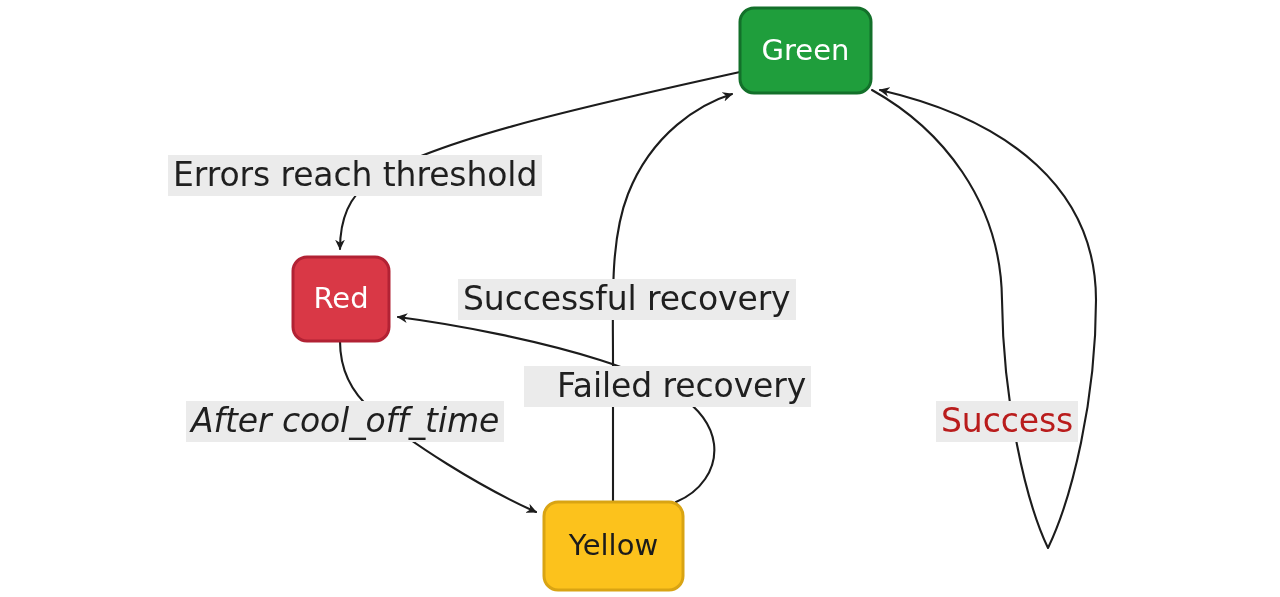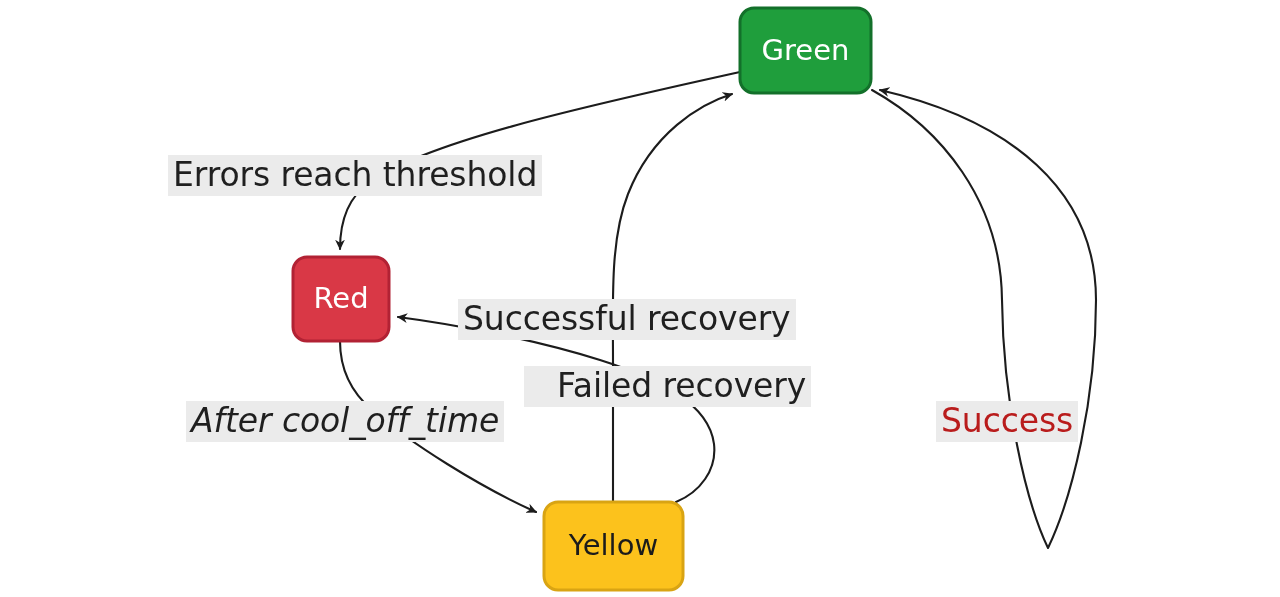--- a/index.html
+++ b/index.html
@@ -87,19 +87,19 @@
         </g>
         <g>
           <rect class="node-shape" x="544" y="502" width="139" height="88" rx="14" ry="14" fill="#fcc21c" stroke="#d9a413"></rect>
           <text class="node-label" x="613.5" y="547" fill="#1b1b1b">Yellow</text>
         </g>
       </g>
   </svg>
 
   <div id="edge-labels-layer">
       <div class="edge-label-box" style="left: 168px; top: 155px; background: rgb(235, 235, 235); color: rgb(31, 31, 31);">Errors reach threshold</div>
-      <div class="edge-label-box" style="left: 458px; top: 279px; background: rgb(235, 235, 235); color: rgb(31, 31, 31); margin-top: 20px;">Successful recovery</div>
+      <div class="edge-label-box" style="left: 458px; top: 279px; background: rgb(235, 235, 235); color: rgb(31, 31, 31);">Successful recovery</div>
       <div class="edge-label-box" style="left: 524px; top: 366px; background: rgb(235, 235, 235); color: rgb(31, 31, 31); padding-left: 33px;">Failed recovery</div>
       <div class="edge-label-box" style="left: 186px; top: 401px; background: rgb(235, 235, 235); color: rgb(31, 31, 31); font-style: italic;">After cool_off_time</div>
       <div class="edge-label-box" style="left: 936px; top: 401px; background: rgb(235, 235, 235); color: #b91c1c;">Success</div>
     </div>
 
 </div>
 
 </body></html>

